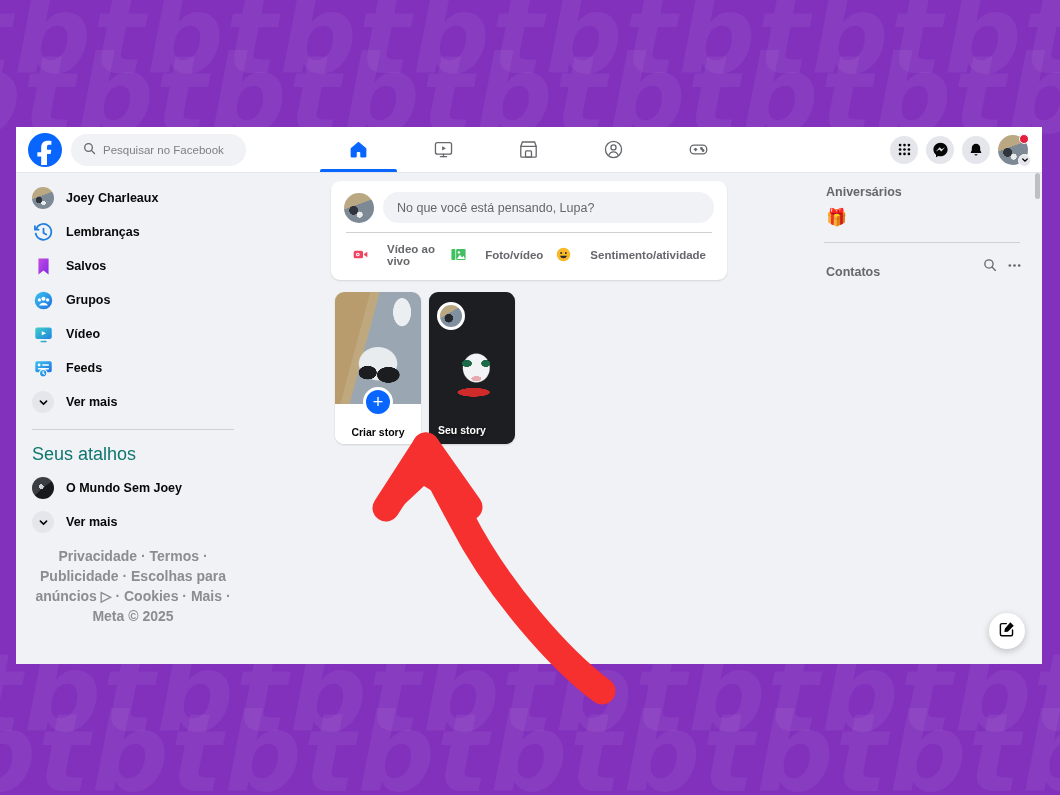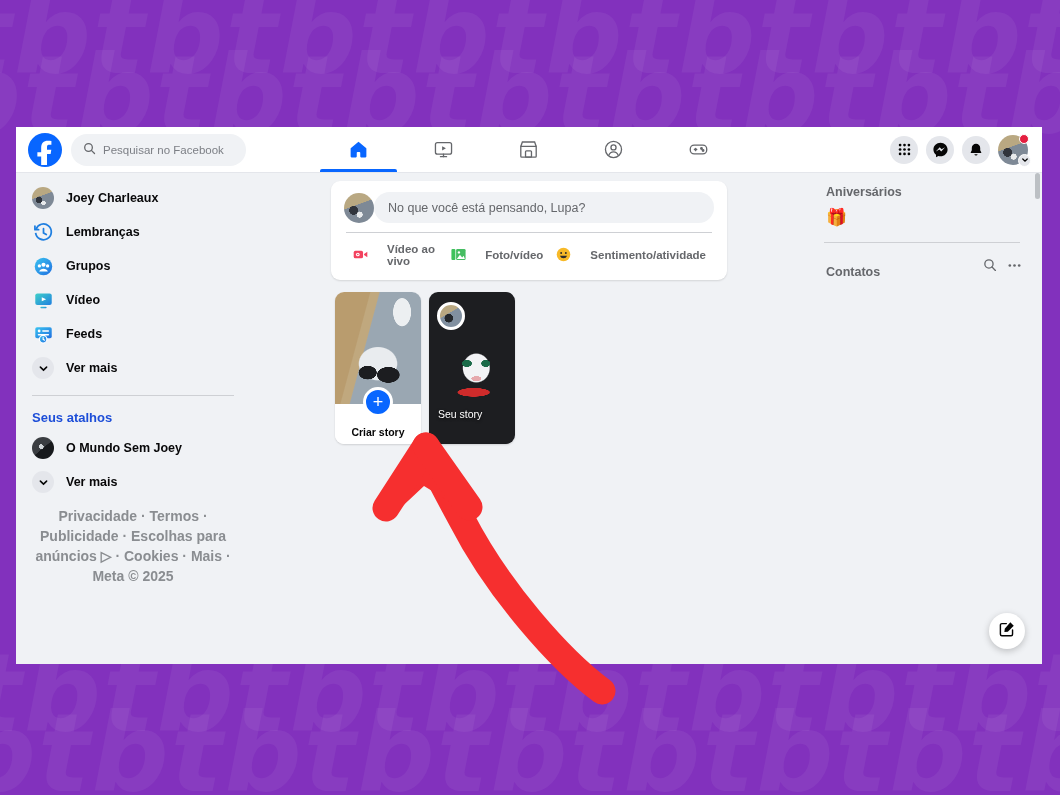--- a/index.html
+++ b/index.html
@@ -149,21 +149,21 @@
   .chev-circle {
     width: 22px; height: 22px; border-radius: 50%;
     background: #e4e6eb;
     display: flex; align-items: center; justify-content: center;
   }
   .side-sep {
     height: 1px; background: #ced0d4;
     margin: 10px 6px 10px 6px;
   }
   .side-head {
-    font-size: 13px; color: #1d4ed8; font-weight: 700;
+    font-size: 18px; color: #0f766e; font-weight: 400;
     padding: 4px 6px 6px;
   }
   .ava-sm {
     width: 22px; height: 22px; border-radius: 50%;
     background:
       radial-gradient(circle at 36% 52%, #ffffff 0 11%, transparent 12%),
       radial-gradient(circle at 60% 62%, #d7dadd 0 9%, transparent 10%),
       linear-gradient(150deg, #6e7780 0 45%, #2f3338 46% 100%);
   }
   .ava-joey {
@@ -187,21 +187,21 @@
     padding-top: 8px;
     min-width: 0;
   }
   .composer {
     width: 396px;
     background: #fff;
     border-radius: 9px;
     box-shadow: 0 1px 2px rgba(0,0,0,0.12);
     padding: 11px 13px 6px;
   }
-  .comp-top { display: flex; align-items: center; }
+  .comp-top { display: flex; align-items: center; gap: 9px; }
   .comp-ava {
     width: 30px; height: 30px; border-radius: 50%;
     flex: 0 0 auto;
     background:
       radial-gradient(circle at 32% 58%, #30343c 0 16%, transparent 17%),
       radial-gradient(circle at 52% 72%, #e8eaec 0 11%, transparent 12%),
       linear-gradient(160deg, #b9a882 0 40%, #7e8996 41% 100%);
   }
   .comp-input {
     flex: 1 1 auto;
@@ -283,22 +283,22 @@
   }
   .seu-ring {
     position: absolute; left: 8px; top: 10px;
     width: 28px; height: 28px; border-radius: 50%;
     border: 3px solid #fff;
     background:
       radial-gradient(circle at 40% 60%, #25282c 0 22%, transparent 24%),
       linear-gradient(150deg, #b9a882 0 38%, #8190a0 39% 100%);
   }
   .seu-label {
-    position: absolute; left: 9px; bottom: 24px;
-    font-size: 10.5px; font-weight: 400; color: #fff;
+    position: absolute; left: 9px; bottom: 8px;
+    font-size: 10.5px; font-weight: 700; color: #fff;
     text-shadow: 0 1px 3px rgba(0,0,0,0.75);
   }
   
   .rightbar {
     width: 232px;
     flex: 0 0 auto;
     padding: 8px 16px 0 10px;
     position: relative;
   }
   .right-head {
@@ -458,20 +458,34 @@
         <span class="side-ico">
           <svg width="21" height="21" viewBox="0 0 24 24" fill="none" stroke="#1f7fe0" stroke-width="2">
             <path d="M3.4 8.4A9 9 0 1 1 3 12.4"></path>
             <path d="M2.2 4.6v4.2h4.2" stroke-linecap="round" stroke-linejoin="round"></path>
             <path d="M12 7.6v4.9l3.2 1.9" stroke-linecap="round"></path>
           </svg>
         </span>
         <span class="side-label">Lembranças</span>
       </div>
 
+      <div class="side-item">
+        <span class="side-ico">
+          <svg width="21" height="21" viewBox="0 0 24 24">
+            <defs>
+                <linearGradient id="gsave" x1="0" y1="0" x2="1" y2="1">
+              <stop offset="0" stop-color="#c44ce0"></stop>
+                  <stop offset="1" stop-color="#8528e8"></stop>
+            </linearGradient>
+              </defs>
+            <path d="M6.2 2.8h11.6v18.4L12 16.6l-5.8 4.6z" fill="url(#gsave)"></path>
+          </svg>
+        </span>
+        <span class="side-label">Salvos</span>
+      </div>
 
       <div class="side-item">
         <span class="side-ico">
           <svg width="21" height="21" viewBox="0 0 24 24">
             <defs>
                 <linearGradient id="ggrp" x1="0" y1="0" x2="1" y2="1">
               <stop offset="0" stop-color="#3ac3f0"></stop>
                   <stop offset="1" stop-color="#1f6fe0"></stop>
             </linearGradient>
               </defs>

